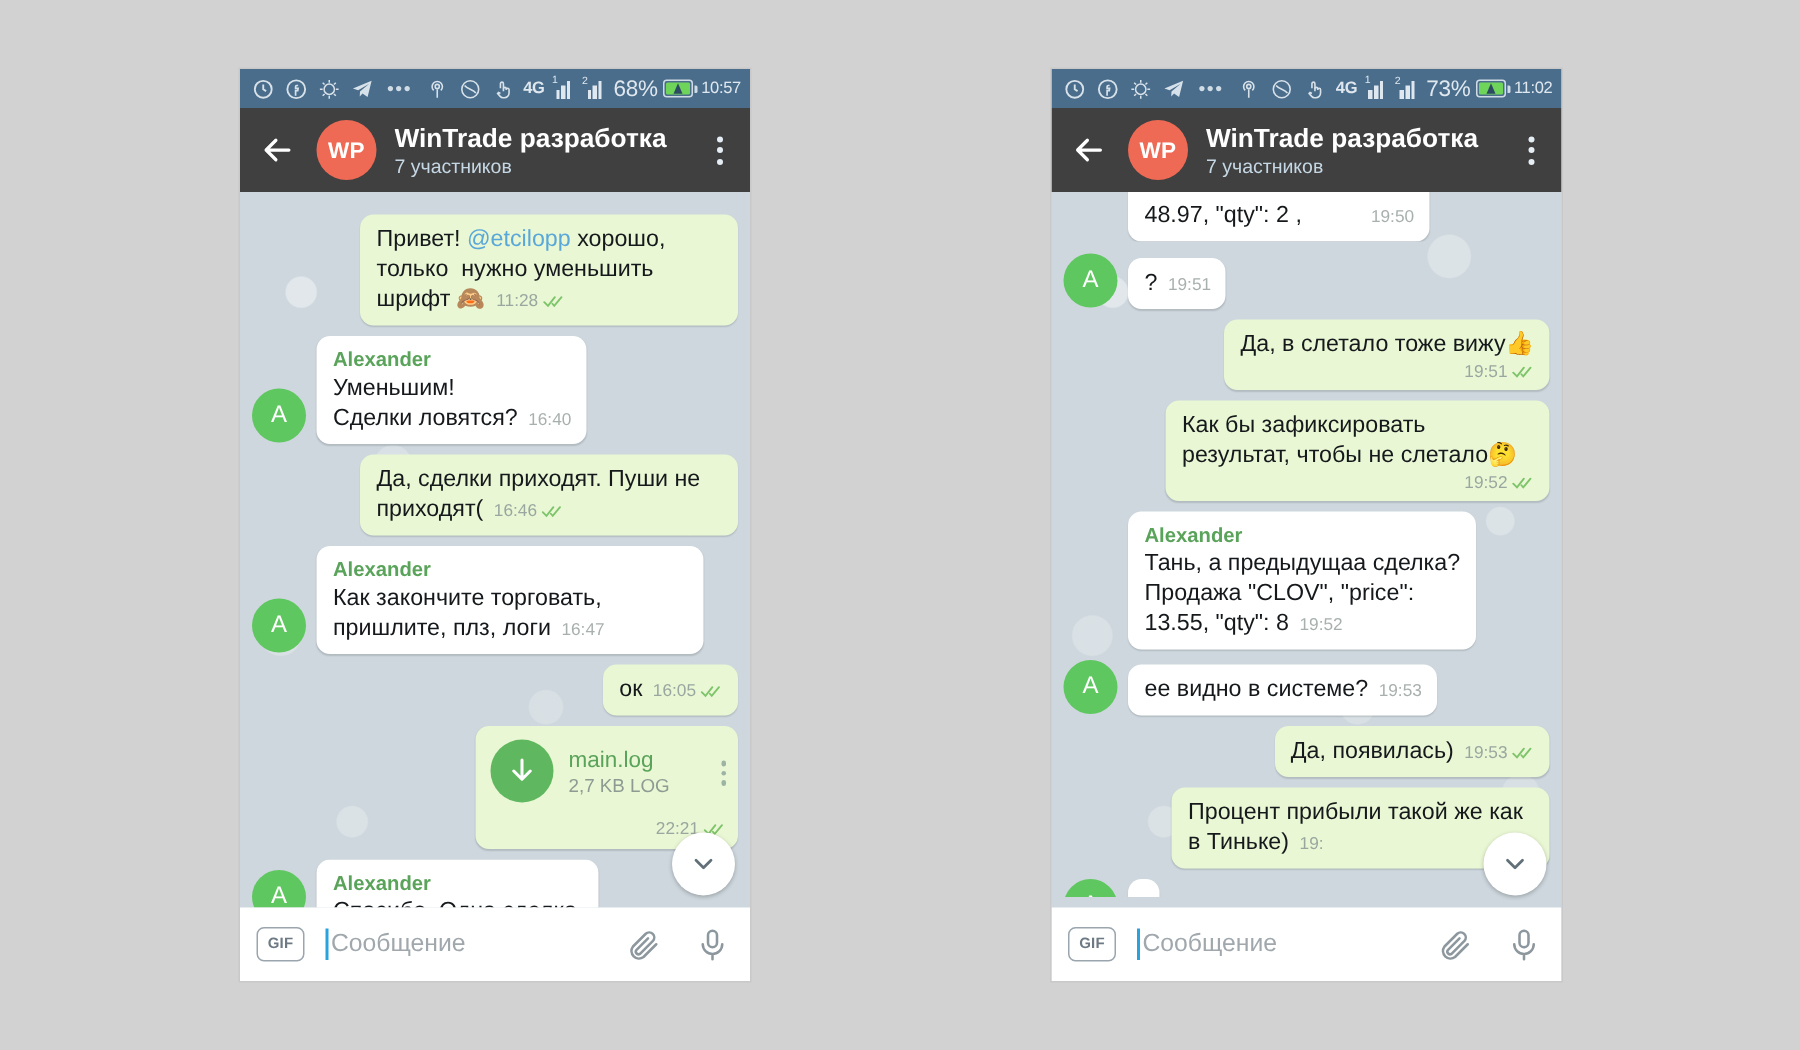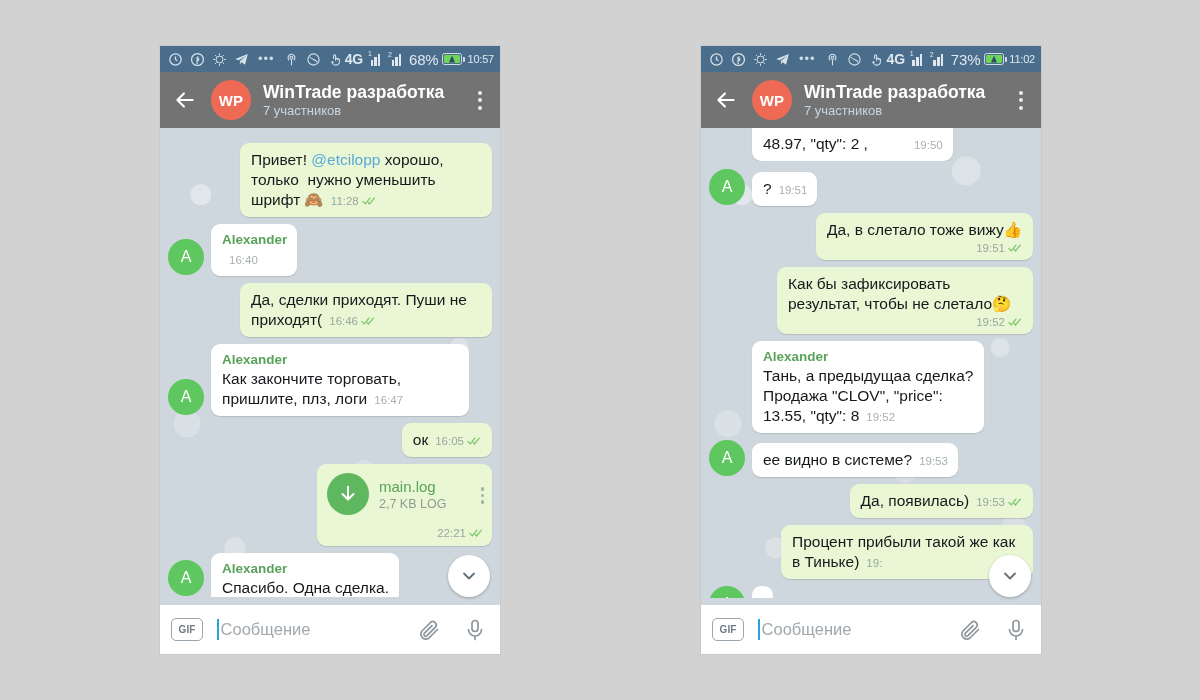--- a/index.html
+++ b/index.html
@@ -42,21 +42,21 @@
     color: #dfe8ef;
     font-size: 12.5px;
     box-sizing: border-box;
     gap: 0px;
   }
   .sb-left { display: flex; align-items: center; gap: 7px; flex: 0 0 auto; }
   .sb-spacer { flex: 1 1 auto; }
   .sb-right { display: flex; align-items: center; gap: 4px; flex: 0 0 auto; }
   .sb-ico { width: 15px; height: 15px; display: block; opacity: .95; }
   .sb-dots { letter-spacing: 1px; font-size: 13px; line-height: 10px; color:#cfdce6; padding:0 2px; }
-  .sb-4g { font-size: 14px; font-weight: 600; letter-spacing: -0.2px; text-align: center; }
+  .sb-4g { font-size: 11px; font-weight: 600; letter-spacing: -0.2px; text-align: center; }
   .sb-pct { font-size: 15px; letter-spacing: -0.2px; }
   .sb-time { font-size: 11px; letter-spacing: -0.2px; padding-left: 1px; }
   .bars { display:inline-block; width: 17px; height: 14px; position: relative; }
   .bars i {
     position: absolute; bottom: 0; width: 2.6px; background: #dfe8ef; display:block;
   }
   .bars i:nth-child(1){ left:0;   height: 4px; }
   .bars i:nth-child(2){ left:3.6px;height: 6.5px; }
   .bars i:nth-child(3){ left:7.2px;height: 9px; }
   .bars i:nth-child(4){ left:10.8px;height: 12px; }
@@ -77,21 +77,21 @@
   }
   .batt b {
     position:absolute; left:50%; top:50%; transform:translate(-50%,-50%);
     width:0; height:0; border-left:3px solid transparent; border-right:3px solid transparent;
     border-bottom:7px solid #2d4a63; display:block;
   }
 
   
   .chat-header {
     height: 56px;
-    background: #737373;
+    background: #404040;
     display: flex;
     align-items: center;
     padding: 0 10px 0 12px;
     box-sizing: border-box;
     position: relative;
     z-index: 5;
   }
   .back-arrow { width: 26px; height: 26px; flex: 0 0 auto; cursor: pointer; }
   .grp-avatar {
     width: 40px; height: 40px; border-radius: 50%;
@@ -335,21 +335,22 @@
                   <path d="M7.5 6.8 9 8.5 14.8 1.5"></path>
                 </svg>
               </span>
           </div>
         </div>
 
         <div class="row in">
           <div class="av">A</div>
           <div class="bubble in">
             <div class="author">Alexander</div>
-            <span class="meta">
+            <span class="txt">Уменьшим!
+Сделки ловятся?</span><span class="meta">
                 <span>16:40</span>
               </span>
           </div>
         </div>
 
         <div class="row out">
           <div class="bubble out">
             <span class="txt">Да, сделки приходят. Пуши не приходят(</span><span class="meta">
                 <span>16:46</span>
                 <svg class="ticks" viewBox="0 0 18 10" fill="none" stroke="#7ec46a" stroke-width="1.5" stroke-linecap="round">

